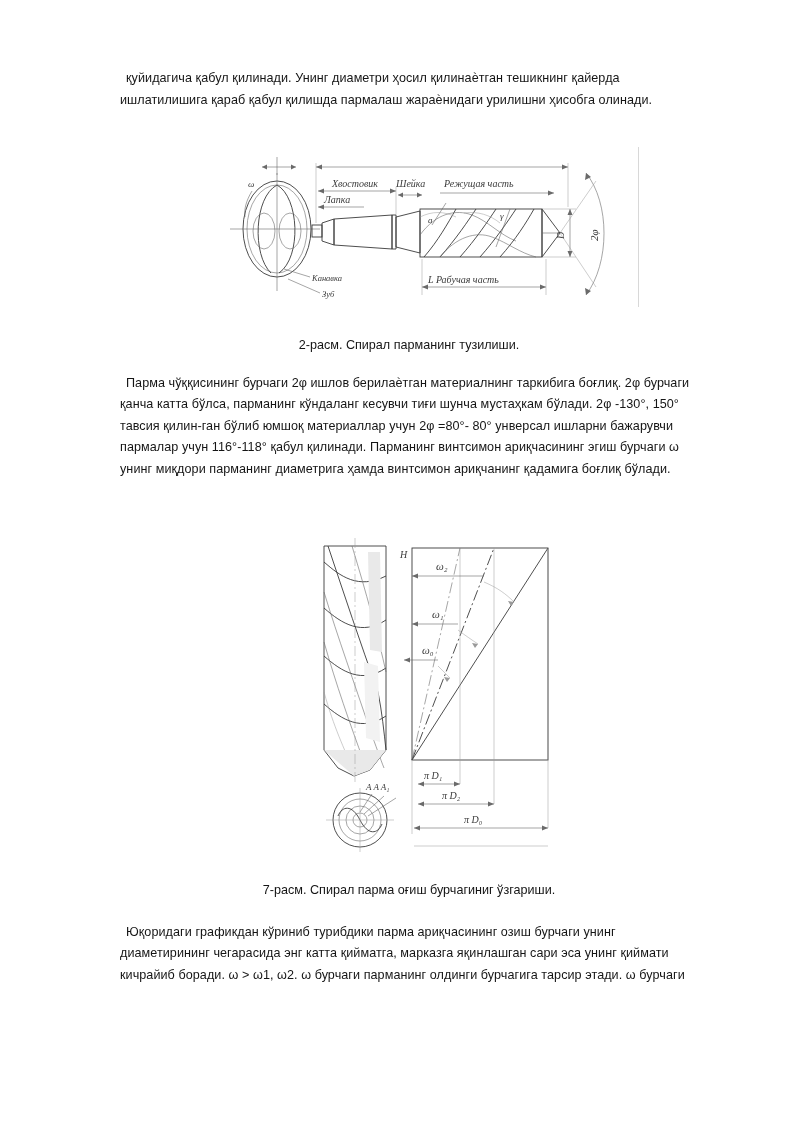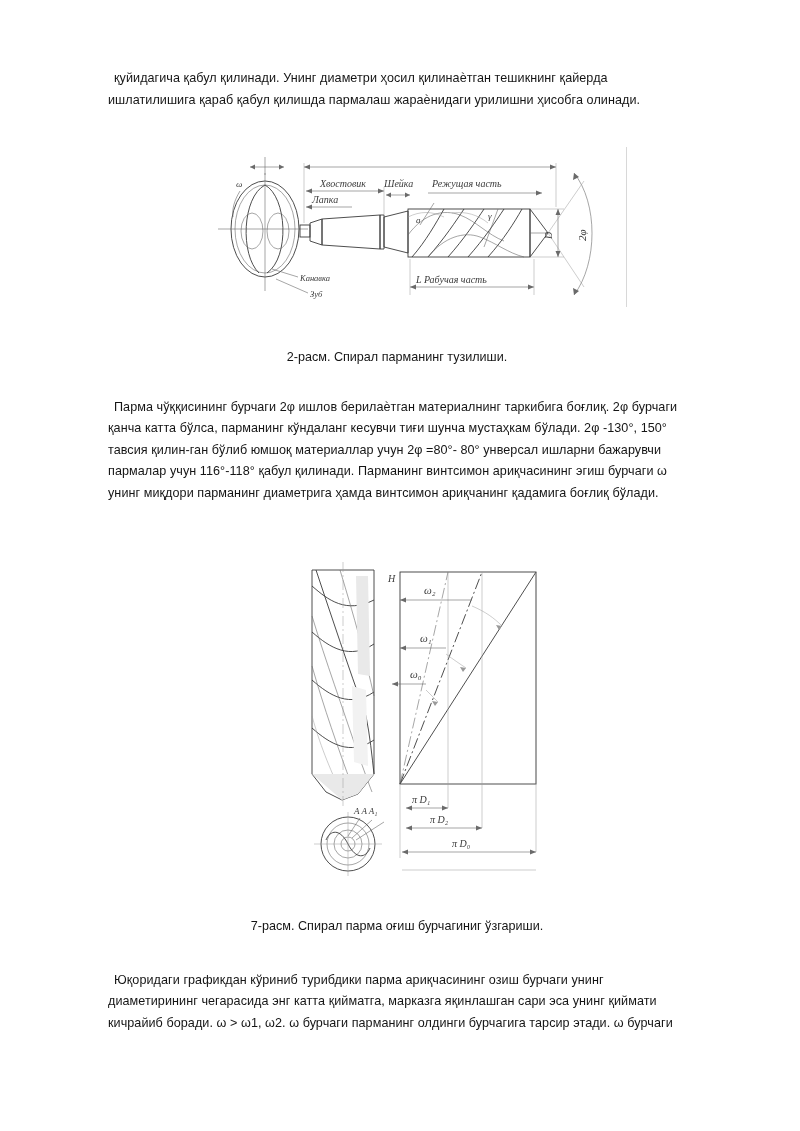--- a/index.html
+++ b/index.html
@@ -13,35 +13,35 @@
   }
   .page {
     position: relative;
     width: 800px;
     height: 1131px;
     background: #ffffff;
     overflow: hidden;
   }
   .content {
     position: absolute;
-    left: 108px;
+    left: 120px;
     top: 68px;
     width: 578px;
   }
   p.body-text {
     margin: 0 0 0 0;
     font-size: 12.6px;
     line-height: 21.5px;
     color: #151515;
     text-align: left;
     letter-spacing: 0.005em;
   }
   .indent { display: inline-block; width: 6px; }
   .caption {
-    margin: 12px;
+    margin: 0;
     font-size: 12.6px;
     line-height: 21.5px;
     color: #151515;
     text-align: center;
   }
   .spacer-1 { height: 34px; }
   .spacer-2 { height: 22px; }
   .spacer-3 { height: 16px; }
   .spacer-4 { height: 52px; }
   .spacer-5 { height: 18px; }

